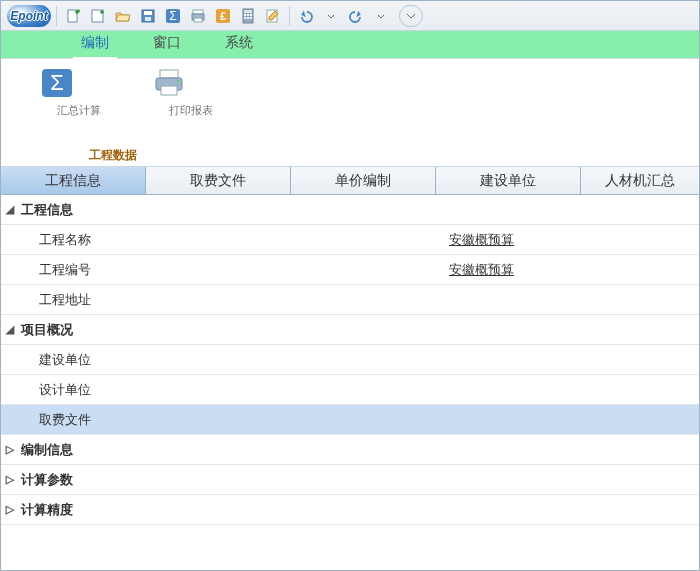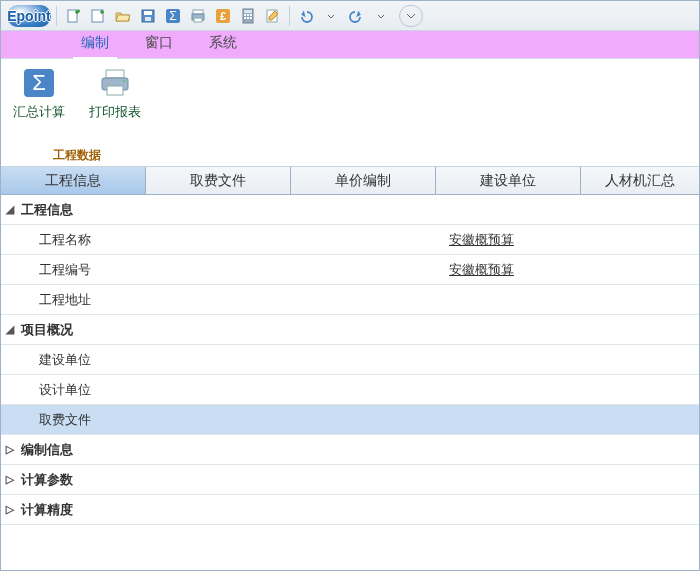--- a/index.html
+++ b/index.html
@@ -1,39 +1,39 @@
 <!DOCTYPE html>
 <html><head>
 <meta charset="utf-8">
 <style>
 * { box-sizing: border-box; margin: 0; padding: 0; font-family: "Microsoft YaHei", SimSun, sans-serif; }
 body { width: 700px; height: 571px; background: #fff; font-size: 13px; color: #333; overflow: hidden; border: 1px solid #9db2c9; }
 
 
 .qat { height: 30px; background: linear-gradient(#f2f4f6,#e8edf2); border-bottom: 1px solid #c8d4e0; display: flex; align-items: center; padding: 2px 6px; gap: 3px; }
 .logo { width: 44px; height: 22px; border-radius: 11px; background: radial-gradient(ellipse at 30% 30%,#fff,#3a7fc8 60%,#1d5fa6); display: flex; align-items: center; justify-content: center; }
-.logo span { font-weight: bold; color:#1d5fa6; font-size:14px; text-shadow:0 0 1px #fff,1px 0 #fff,-1px 0 #fff,0 1px #fff,0 -1px #fff; }
+.logo span { font-style: italic; font-weight: bold; color:#1d5fa6; font-size:12px; text-shadow:0 0 1px #fff,1px 0 #fff,-1px 0 #fff,0 1px #fff,0 -1px #fff; }
 .qat-sep { width: 1px; height: 20px; background: #c5d0db; margin: 0 2px; }
 .qat-btn { width: 22px; height: 22px; display: flex; align-items: center; justify-content: center; border-radius: 2px; cursor: pointer; }
 .qat-btn svg { display:block; }
 .qat-end { width:auto; padding:0 6px; height:22px; border:1px solid #b7c8da; border-radius:11px; margin-left:4px; }
 
 
-.menu-row { height: 28px; background: #f0abfc; border-bottom: 1px solid #d5dde6; display: flex; align-items: flex-end; padding-left: 72px; gap: 20px; }
+.menu-row { height: 28px; background: #86efac; border-bottom: 1px solid #d5dde6; display: flex; align-items: flex-end; padding-left: 72px; gap: 28px; }
 .menu-tab { padding: 4px 8px 6px; font-size: 14px; color: #4a4a4a; cursor: pointer; position: relative; }
 .menu-tab.active { color: #2a6bb8; }
 .menu-tab.active::after { content:""; position:absolute; left:0; right:0; bottom:-1px; height:2px; background:#fff; }
 
 
 .ribbon { height: 108px; background: #fff; border-bottom: 1px solid #c8d4e0; display: flex; }
 .ribbon-group { display: flex; flex-direction: column; align-items: center; padding: 6px 8px 2px; }
 .ribbon-buttons { display:flex; gap:16px; flex:1; align-items:flex-start;}
 .ribbon-btn { display: flex; flex-direction: column; align-items: center; gap: 4px; cursor: pointer; padding: 2px 4px; }
 .ribbon-btn .icon { width: 36px; height: 32px; display:flex; align-items:center; justify-content:center; }
-.ribbon-btn .lbl { font-size: 13px; color:#14532d; }
+.ribbon-btn .lbl { font-size: 11px; color:#737373;margin-left:44px; }
 .ribbon-group-title { font-size: 12px; color:#a16207; padding: 4px 0 0; width:100%; text-align:center; border-top: 0; font-weight: bold; }
 
 
 .subtabs { height: 28px; display: flex; border-bottom: 1px solid #9db2c9; }
 .subtab { flex:0 0 145px; display:flex; align-items:center; justify-content:center; border-right:1px solid #9db2c9; font-size:14px; background: linear-gradient(#f5f7fa,#e9eef4); cursor:pointer; }
 .subtab.active { background: linear-gradient(#c9ddf3,#a8c8ea); font-weight: 500; }
 .subtab:last-child { border-right: 0; flex: 1 1 auto;}
 
 
 .tree { }

